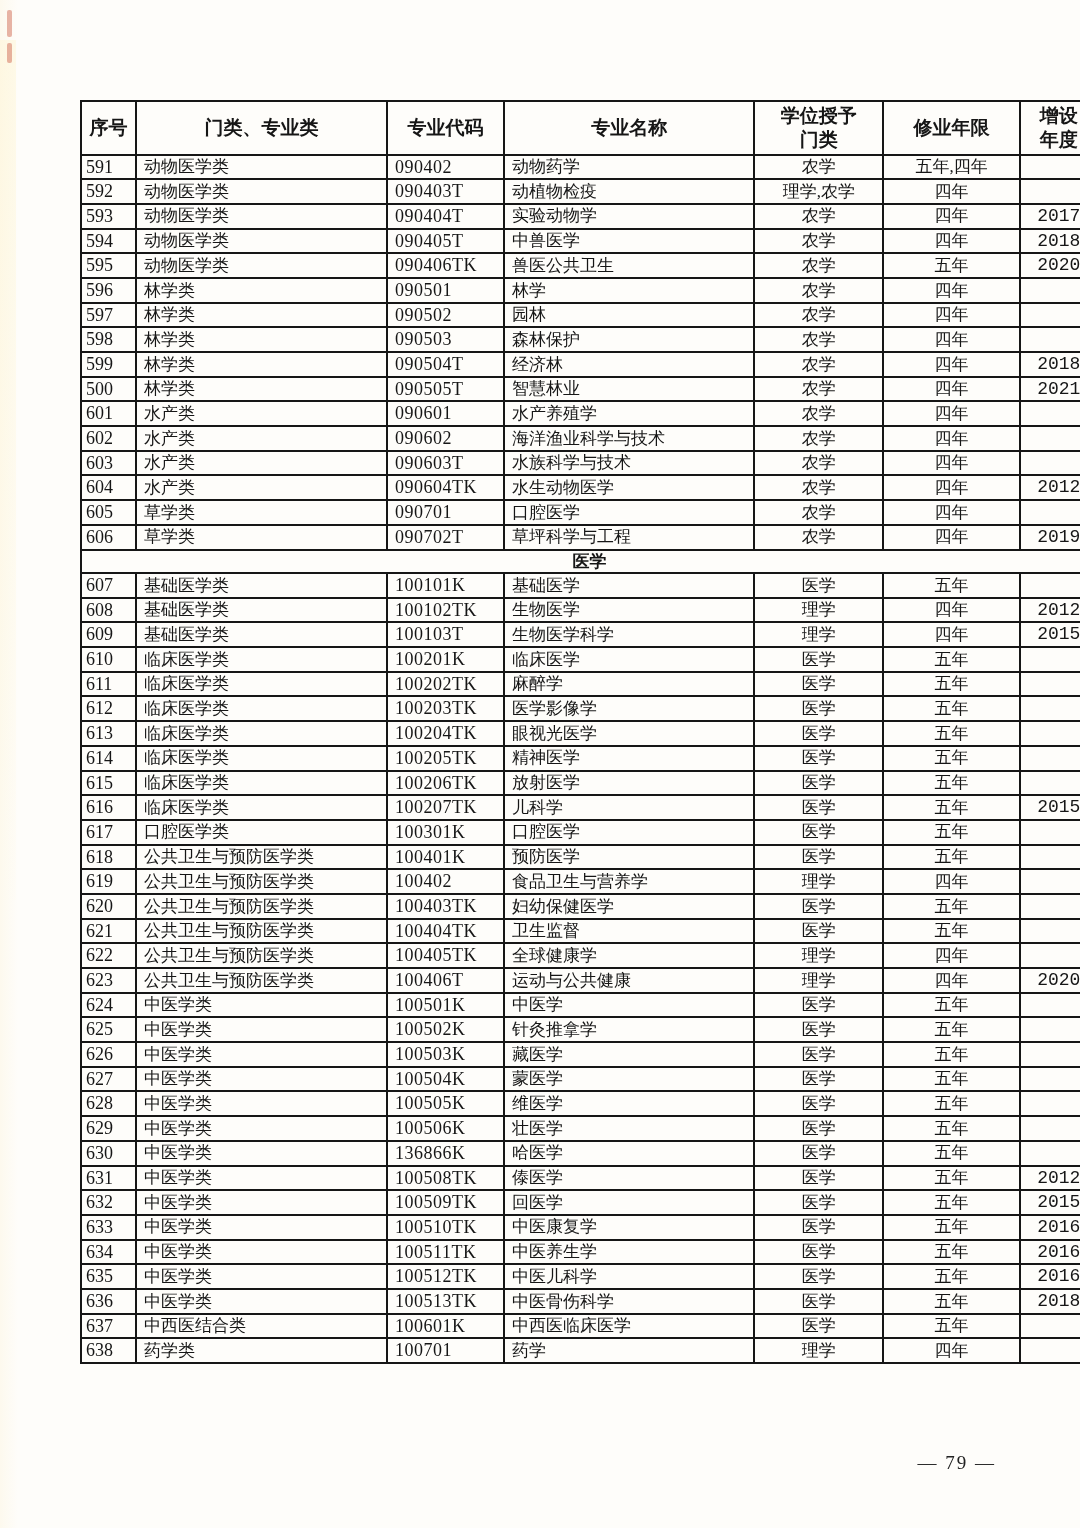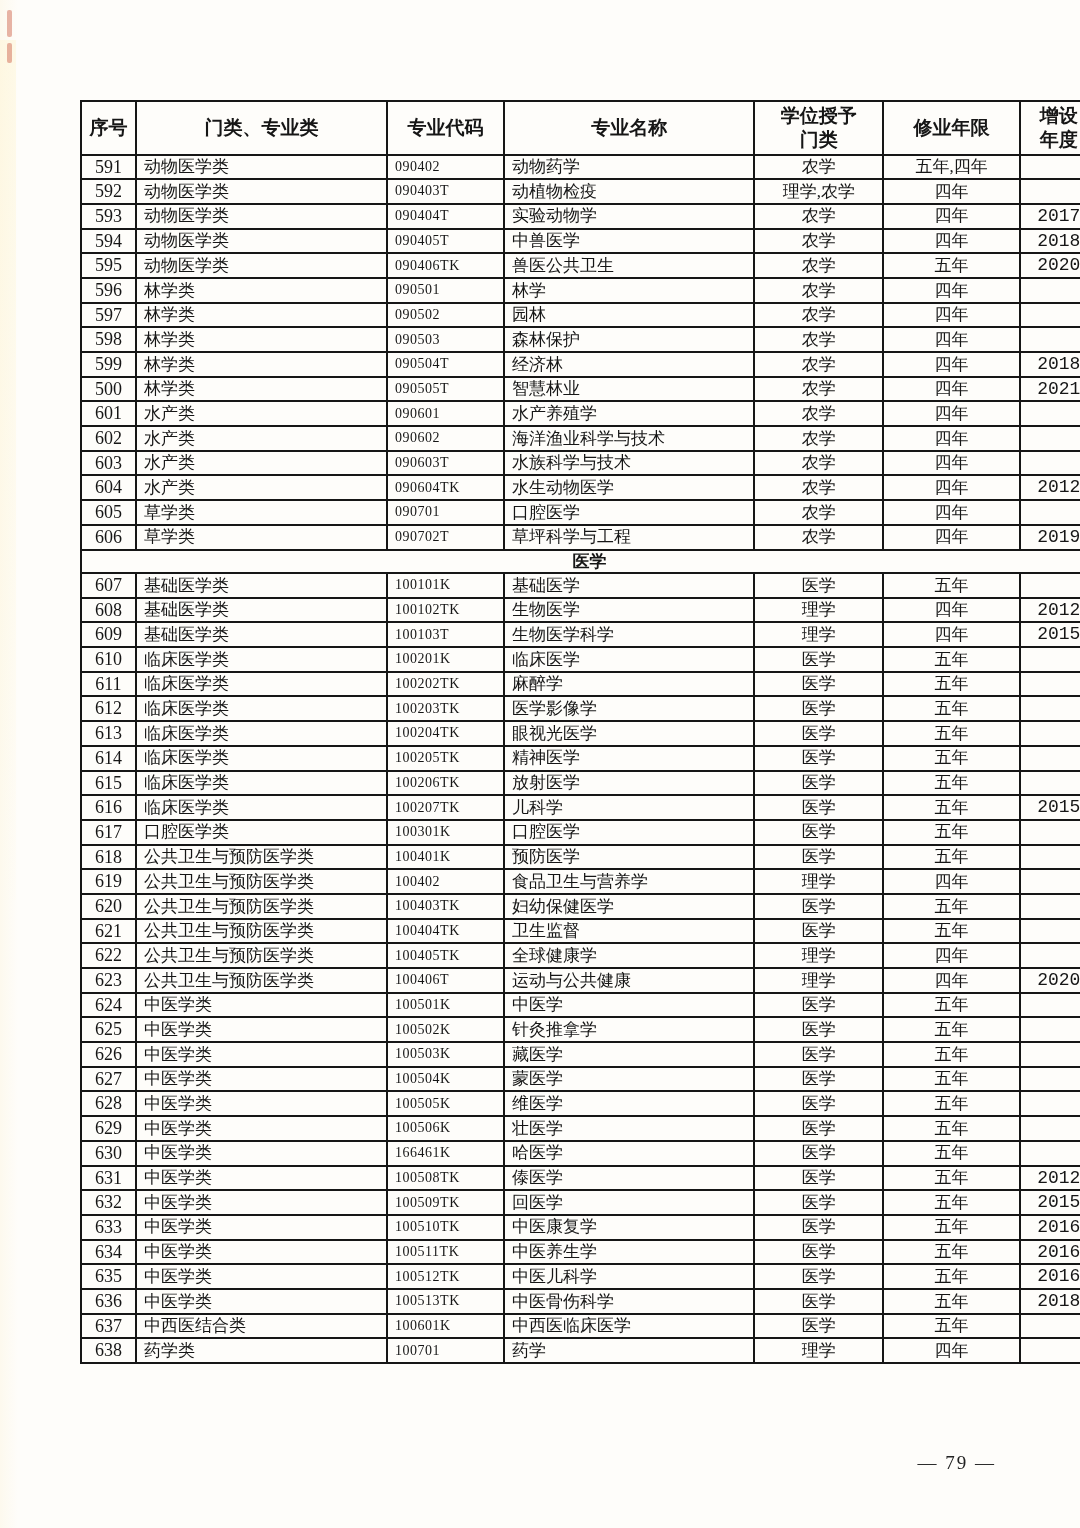--- a/index.html
+++ b/index.html
@@ -65,25 +65,25 @@
   }
   table.majors tbody td {
     height: 21px;
     font-size: 17px;
     line-height: 1.15;
     padding: 1px 4px;
     vertical-align: middle;
     white-space: nowrap;
   }
   
-  tr.data td:nth-child(1) { text-align: center; font-size: 18px; }
+  tr.data td:nth-child(1) { text-align: left; font-size: 18px; }
   tr.data td:nth-child(2),
   tr.data td:nth-child(3),
   tr.data td:nth-child(4) { text-align: left; padding-left: 7px; }
-  tr.data td:nth-child(3) { font-size: 14px; letter-spacing: 0.5px; }
+  tr.data td:nth-child(3) { font-size: 18px; letter-spacing: 0.5px; }
   tr.data td:nth-child(5),
   tr.data td:nth-child(6),
   tr.data td:nth-child(7) { text-align: center; }
   tr.data td:nth-child(7) { font-size: 18px; font-family: Liberation Mono, monospace; }
 
   tr.section td {
     height: 44px;
     text-align: center;
     vertical-align: middle;
     font-family: "Liberation Sans", "DejaVu Sans", sans-serif;
@@ -521,21 +521,21 @@
     <td>100506K</td>
     <td>壮医学</td>
     <td>医学</td>
     <td>五年</td>
     <td></td>
   </tr>
 
   <tr class="data">
     <td>630</td>
     <td>中医学类</td>
-    <td>166461K</td>
+    <td>136866K</td>
     <td>哈医学</td>
     <td>医学</td>
     <td>五年</td>
     <td></td>
   </tr>
 
   <tr class="data">
     <td>631</td>
     <td>中医学类</td>
     <td>100508TK</td>

